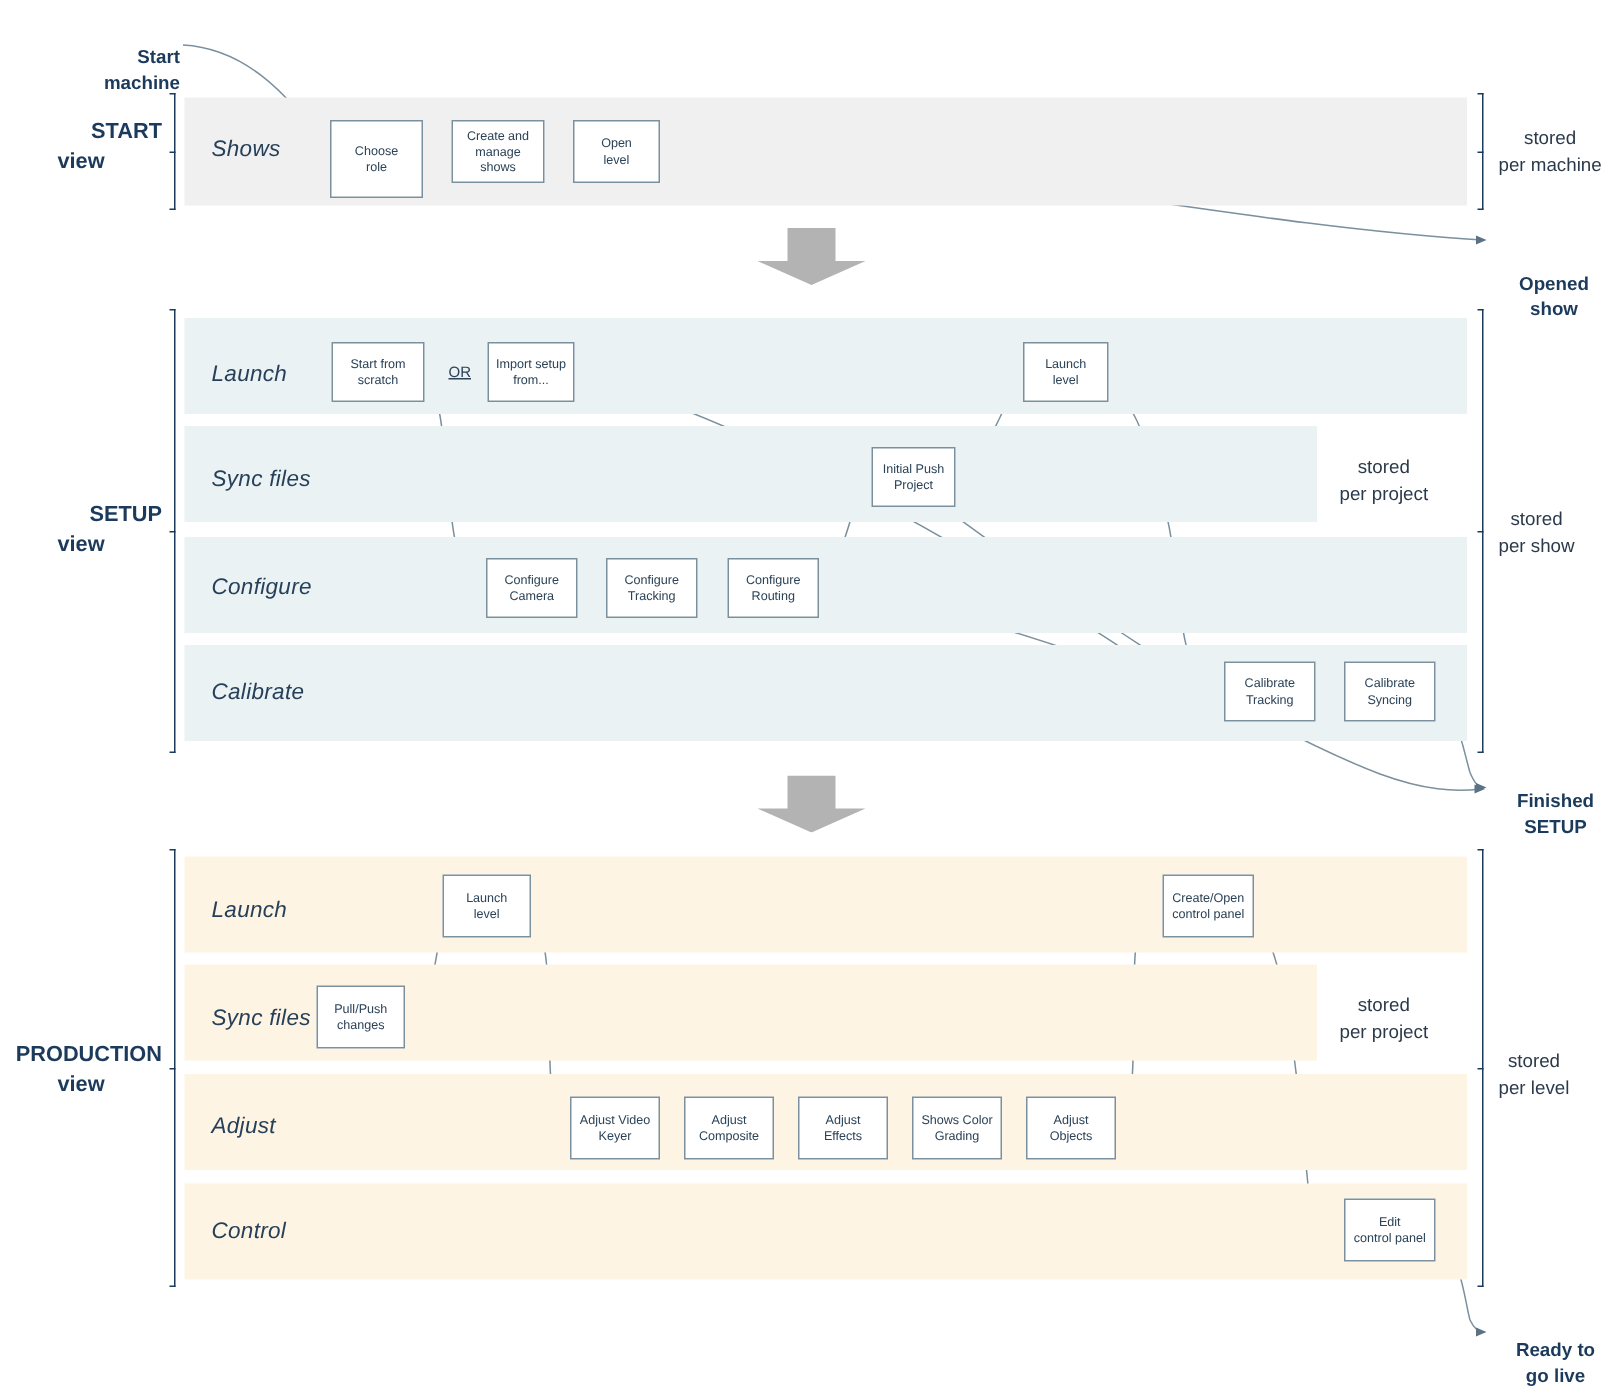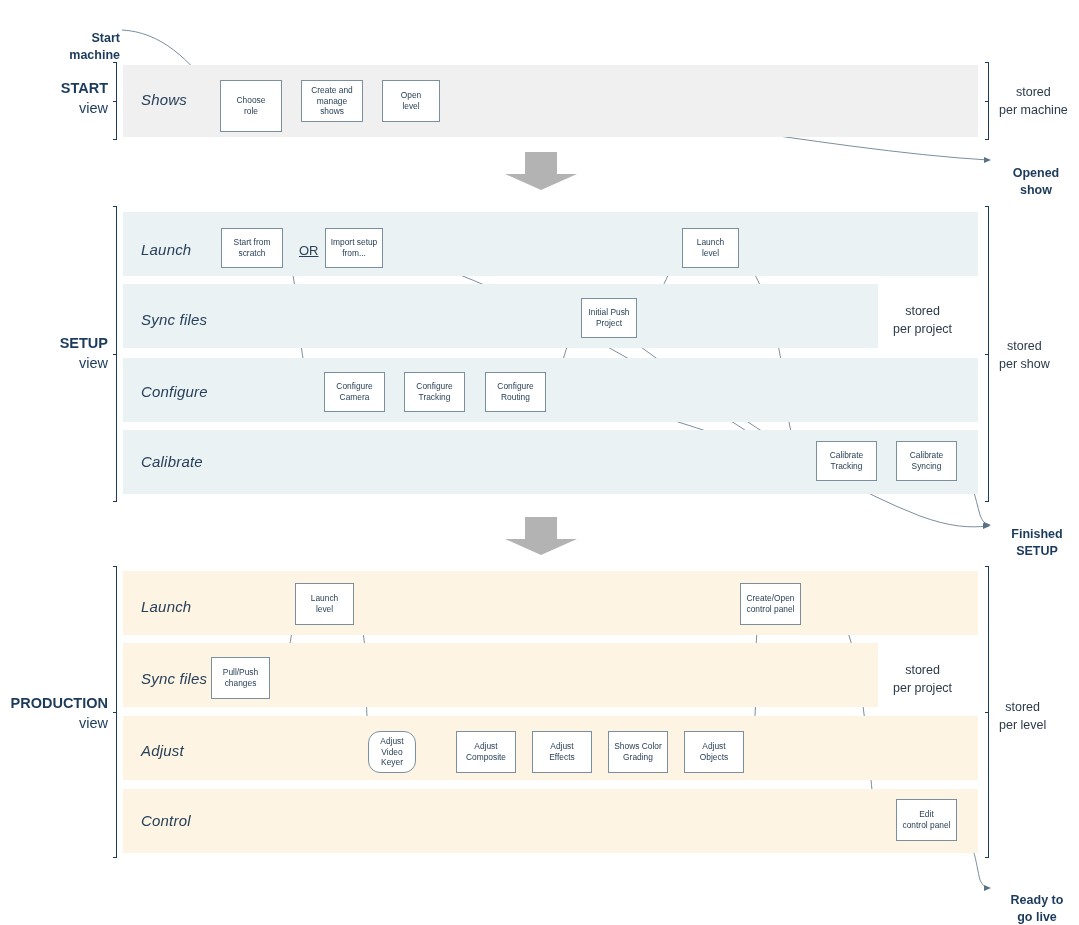--- a/index.html
+++ b/index.html
@@ -46,21 +46,21 @@
   
   .phaselabel{
     position:absolute;
     text-align:right;
     font-size:14.5px;
     line-height:1.35;
     color:#1b3a5c;
     white-space:nowrap;
   }
   .phaselabel b{font-weight:bold;display:block;}
-  .phaselabel span{font-weight:normal;display:block;}
+  .phaselabel span{font-weight:bold;display:block;text-align:center;}
 
   
   .bracket{position:absolute;}
   .bracket .stem{
     position:absolute;left:0;top:0;width:1px;height:100%;
     background:#1b3a5c;
   }
   .bracket .tick{
     position:absolute;left:-3px;width:4px;height:1px;background:#1b3a5c;
   }
@@ -84,21 +84,21 @@
     font-weight:bold;
     color:#1b3a5c;
     white-space:nowrap;
   }
   .terminal.right{text-align:right;}
   .terminal.left{text-align:left;}
 
   
   .orlabel{
     position:absolute;
-    font-size:13px;
+    font-size:10px;
     color:#2b4257;
     background:transparent;
     text-decoration:underline;
   }
 
   
   .chevron{position:absolute;}
 
   svg.edges{position:absolute;left:0;top:0;width:1079px;height:925px;overflow:visible;pointer-events:none;}
   svg.edges path{fill:none;stroke:#7b8f9c;stroke-width:1;}
@@ -226,21 +226,21 @@
   <div class="note" style="left:999px;top:83px;">
     <span class="reg">stored</span>
     <span class="bold">per machine</span>
   </div>
 
   <div class="terminal right" style="left:30px;top:12px;width:90px;white-space:pre-line;">
     <span>Start
 machine</span>
   </div>
 
-  <div class="terminal left" style="left:996px;top:147px;width:80px;text-align:center;white-space:pre-line;">
+  <div class="terminal left" style="left:996px;top:163px;width:80px;text-align:center;white-space:pre-line;">
     <span>Opened
 show</span>
   </div>
 
   <svg class="chevron" style="left:505px;top:152px;" width="72" height="38" viewBox="0 0 72 38">
     <polygon points="20,0 52,0 52,22 72,22 36,38 0,22 20,22" fill="#b3b3b3"></polygon>
   </svg>
 
   <div class="band" style="left:123px;top:212px;width:855px;height:64px;background:#eaf2f4;"></div>
   <div class="band" style="left:123px;top:284px;width:755px;height:64px;background:#eaf2f4;"></div>
@@ -318,27 +318,27 @@
   <div class="band" style="left:123px;top:716px;width:855px;height:64px;background:#fdf4e3;"></div>
   <div class="band" style="left:123px;top:789px;width:855px;height:64px;background:#fdf4e3;"></div>
 
   <div class="rowname" style="left:141px;top:598px;">Launch</div>
   <div class="rowname" style="left:141px;top:670px;">Sync files</div>
   <div class="rowname" style="left:141px;top:742px;">Adjust</div>
   <div class="rowname" style="left:141px;top:812px;">Control</div>
 
   <div class="node" style="left:295px;top:583px;width:59px;height:42px;">Launch
 level</div>
-  <div class="node" style="left:740px;top:583px;width:61px;height:42px;">Create/Open
+  <div class="node" style="left:775px;top:583px;width:61px;height:42px;">Create/Open
 control panel</div>
 
   <div class="node" style="left:211px;top:657px;width:59px;height:42px;">Pull/Push
 changes</div>
 
-  <div class="node" style="left:368px;top:731px;width:48px;height:42px;border-radius:12px;">Adjust Video
+  <div class="node" style="left:380px;top:731px;width:60px;height:42px;">Adjust Video
 Keyer</div>
   <div class="node" style="left:456px;top:731px;width:60px;height:42px;">Adjust
 Composite</div>
   <div class="node" style="left:532px;top:731px;width:60px;height:42px;">Adjust
 Effects</div>
   <div class="node" style="left:608px;top:731px;width:60px;height:42px;">Shows Color
 Grading</div>
   <div class="node" style="left:684px;top:731px;width:60px;height:42px;">Adjust
 Objects</div>
 

